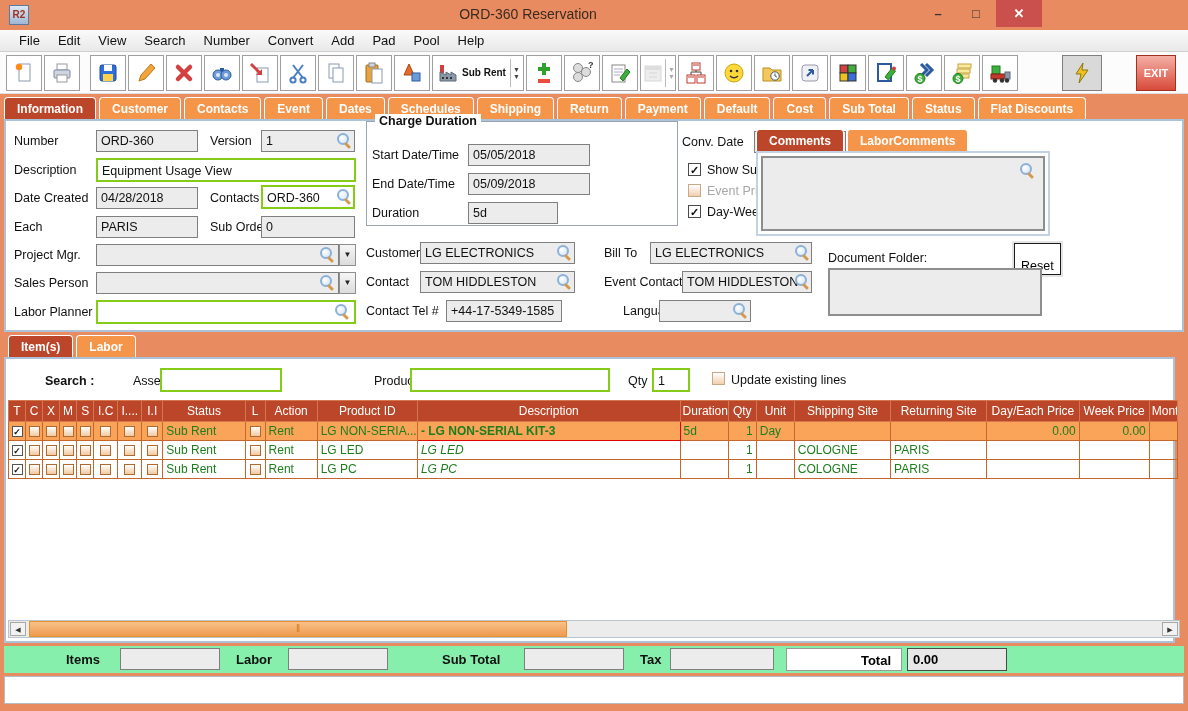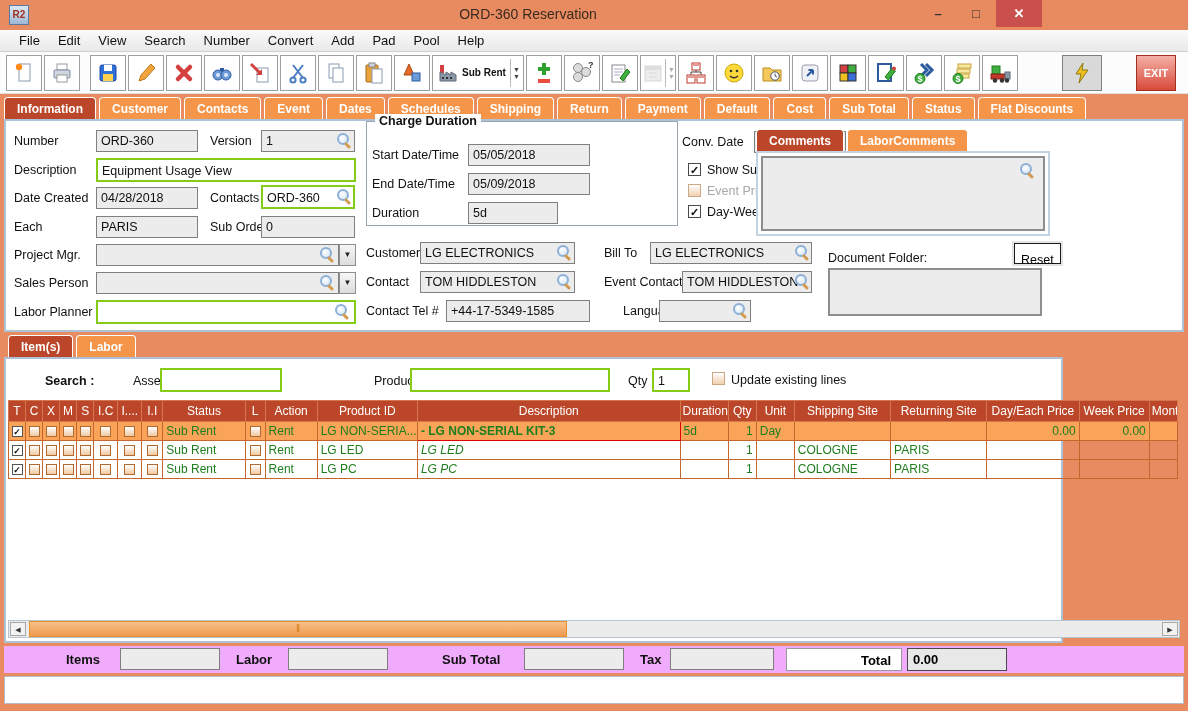--- a/index.html
+++ b/index.html
@@ -38,21 +38,21 @@
 
   
   .tabrow { position:absolute; left:4px; top:96px; width:1180px; height:23px; display:flex; align-items:flex-end; }
   .tab { height:22px; background:#f5954a; color:#fff; font-size:12px; font-weight:bold; line-height:22px; padding:0 12px;
          margin-right:3px; border:1px solid #fff; border-bottom:none; border-radius:4px 4px 0 0; white-space:nowrap; }
   .tab.active { background:#bc4629; }
 
   
   .panel { position:absolute; background:#fff; border:2px solid #abc2d8; box-shadow:inset 0 0 0 1px #fff; }
   .info-panel  { left:4px; top:119px; width:1180px; height:213px; }
-  .items-panel { left:4px; top:357px; width:1059px; height:286px; }
+  .items-panel { left:4px; top:357px; width:1171px; height:286px; }
 
   .lbl { position:absolute; font-size:12.5px; color:#111; white-space:nowrap; }
   .fld { position:absolute; height:22px; font-size:12.5px; color:#111; background:#ececec; border:1px solid #7f7f7f;
          padding:3px 4px 0 4px; white-space:nowrap; overflow:hidden; }
   .fld.white { background:#fff; border:2px solid #84cc16; height:24px; padding-top:4px; }
   .mag { position:absolute; width:16px; height:16px; }
   .mag::before { content:""; position:absolute; left:1px; top:0; width:8px; height:8px; border:2px solid #8cb0d8;
                  border-radius:50%; background:radial-gradient(circle at 35% 35%, #fff, #cfe2f2); }
   .mag::after { content:""; position:absolute; right:1px; bottom:2px; width:7px; height:3px; background:#d29a50;
                 border-radius:1px; transform:rotate(45deg); }
@@ -64,21 +64,21 @@
         text-align:center; font-weight:bold; color:#111; }
   .cb.on::after { content:"\2713"; }
   .cb.dis { background:linear-gradient(#fff,#f2cfae); border:1px solid #c9a888; }
   .lbl.dim { color:#a8a8a8; }
 
   .subtab { position:absolute; height:22px; display:flex; }
   .subtab .tab { height:22px; }
 
   .commentwrap { position:absolute; border:2px solid #c3d2e2; background:#fff; padding:3px; }
   .commentbox { width:100%; height:100%; background:#ececec; border:2px solid #8e8e8e; position:relative; }
-  .resetbtn { position:absolute; height:21px; padding:9px 6px; background:#fff; border:1px solid #1a1a1a; font-size:12.5px;
+  .resetbtn { position:absolute; height:21px; padding:15px 6px; background:#fff; border:1px solid #1a1a1a; font-size:12.5px;
               box-shadow:0 0 0 2px #e4e4e4; }
   .docbox { position:absolute; background:#ececec; border:2px solid #8e8e8e; }
 
   
   .itable { position:absolute; left:2px; top:41px; border-collapse:collapse; table-layout:fixed; width:1170px; font-size:12px; }
   .itable th { background:#bc4629; color:#fff; font-weight:normal; height:21px; border:1px solid #d4764e;
                overflow:hidden; white-space:nowrap; padding:0 2px; }
   .itable td { height:19px; border:1px solid #c4672f; color:#1e7e1e; white-space:nowrap; overflow:hidden; padding:0 3px; }
   .itable tr.sel td { background:#f9a458; }
   .itable td.num { text-align:right; }
@@ -94,21 +94,21 @@
   .hscroll { position:absolute; left:2px; bottom:3px; width:1172px; height:18px; background:#ececec;
              border:1px solid #b8c4d0; }
   .harrow { position:absolute; top:1px; width:16px; height:14px; background:#f2f2f2; border:1px solid #a8a8a8;
             font-size:7px; line-height:14px; text-align:center; color:#333; }
   .harrow.left { left:1px; } .harrow.right { right:1px; }
   .hthumb { position:absolute; left:20px; top:0; width:538px; height:16px;
             background:linear-gradient(#f8c18a,#ef9a4e); border:1px solid #e8922d; }
   .hthumb::after { content:"\2016"; position:absolute; left:50%; top:1px; transform:translateX(-50%); color:#d07818; font-size:10px; }
 
   
-  .totals { position:absolute; left:4px; top:646px; width:1180px; height:27px; background:#f0abfc; }
+  .totals { position:absolute; left:4px; top:646px; width:1180px; height:27px; background:#86efac; }
   .totals .lbl { font-weight:bold; font-size:13px; top:6px; }
   .totals .fld { top:2px; }
   .totalbox { position:absolute; left:782px; top:2px; width:116px; height:23px; border:1px solid #9a9a9a; background:#fff;
               font-weight:bold; font-size:13px; text-align:right; padding:4px 10px 0 0; }
   .totalval { position:absolute; left:903px; top:2px; width:100px; height:23px; background:#e8e8e8; border:1px solid #4a4a4a;
               font-weight:bold; font-size:13px; padding:3px 0 0 5px; }
 
   .statusbar { position:absolute; left:4px; top:676px; width:1180px; height:28px; background:#fff; border:1px solid #b4bcc6; }
 </style>
 </head>
@@ -431,21 +431,21 @@
     <span class="mag" style="left:788px;top:124px"></span>
 
     <div class="lbl" style="left:360px;top:154px">Contact</div>
     <div class="fld" style="left:414px;top:150px;width:155px">TOM HIDDLESTON</div>
     <span class="mag" style="left:550px;top:153px"></span>
     <div class="lbl" style="left:598px;top:154px">Event Contact</div>
     <div class="fld" style="left:676px;top:150px;width:130px">TOM HIDDLESTON</div>
     <span class="mag" style="left:788px;top:153px"></span>
 
     <div class="lbl" style="left:360px;top:183px">Contact Tel #</div>
-    <div class="fld" style="left:440px;top:179px;width:144px">+44-17-5349-1585</div>
+    <div class="fld" style="left:440px;top:179px;width:116px">+44-17-5349-1585</div>
     <div class="lbl" style="left:617px;top:183px">Language</div>
     <div class="fld" style="left:653px;top:179px;width:92px"></div>
     <span class="mag" style="left:726px;top:182px"></span>
 
     <div class="lbl" style="left:822px;top:130px">Document Folder:</div>
     <div class="resetbtn" style="left:1008px;top:122px">Reset</div>
     <div class="docbox" style="left:822px;top:147px;width:214px;height:48px"></div>
   </div>
 
   <div class="subtab" style="left:8px;top:335px">

